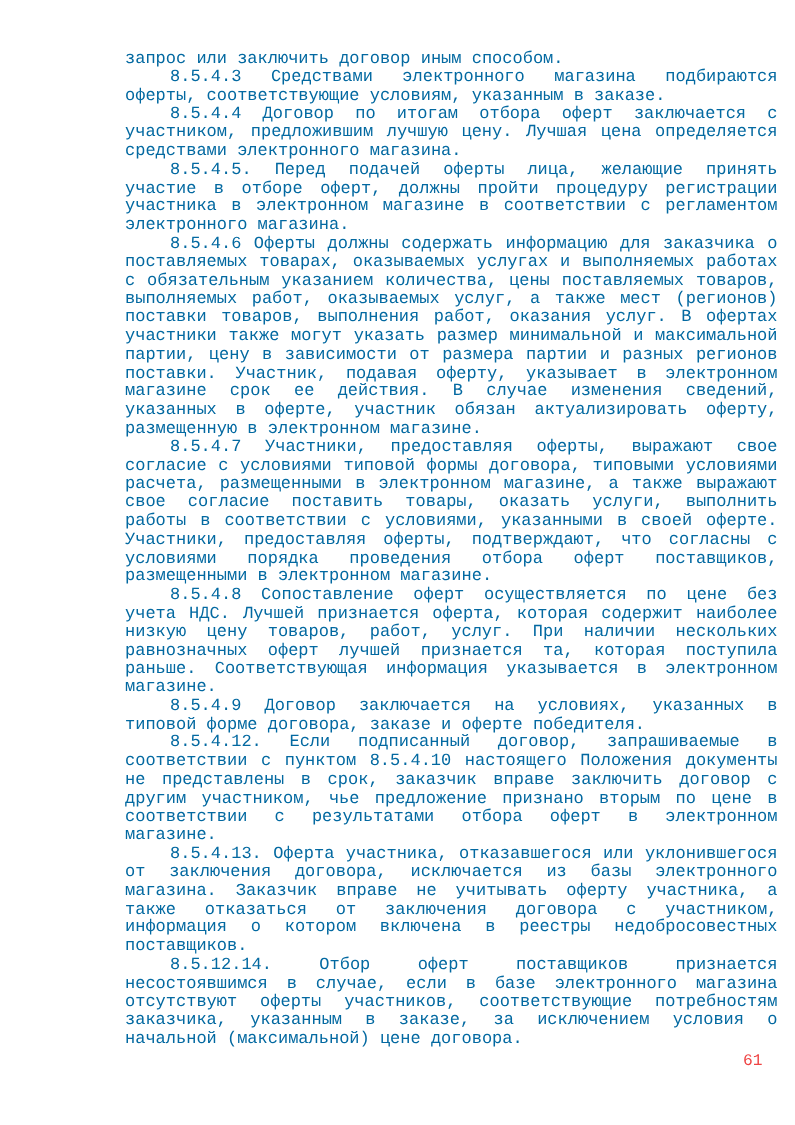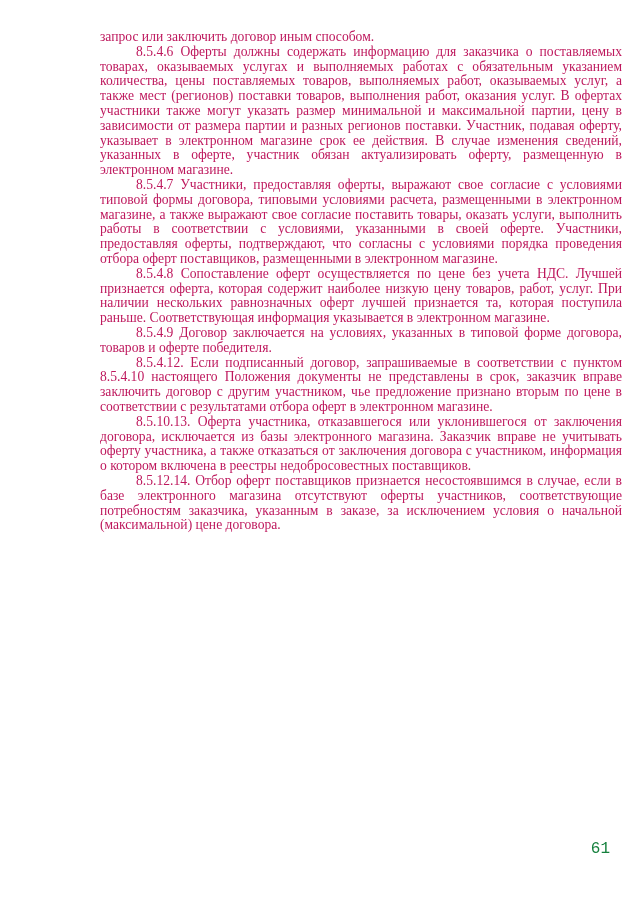--- a/index.html
+++ b/index.html
@@ -10,54 +10,58 @@
   .page {
     position: relative;
     width: 636px;
     height: 900px;
     background: #ffffff;
     overflow: hidden;
     font-family: "Liberation Serif", serif;
   }
   .text-block {
     position: absolute;
-    top: 30px;
+    top: 41px;
     left: 100px;
     width: 522px;
-    color: #be185d;
+    color: #0369a1;
     font-size: 13.6px;
     line-height: 14.8px;
     text-align: justify;
+    font-family: Liberation Mono, monospace;
   }
   .text-block p {
     margin: 0;
     padding: 0;
     text-indent: 36px;
   }
   .text-block p.noindent {
     text-indent: 0;
   }
   .page-number {
     position: absolute;
     top: 841px;
     right: 26px;
-    color: #15803d;
+    color: #ef4444;
     font-family: "Liberation Mono", monospace;
-    font-size: 16px;
+    font-size: 13px;
     line-height: 16px;
   }
 </style>
 </head>
 <body>
 
 <div class="page">
   <div class="text-block">
     <p class="noindent">запрос или заключить договор иным способом.</p>
+    <p>8.5.4.3 Средствами электронного магазина подбираются оферты, соответствующие условиям, указанным в заказе.</p>
+    <p>8.5.4.4 Договор по итогам отбора оферт заключается с участником, предложившим лучшую цену. Лучшая цена определяется средствами электронного магазина.</p>
+    <p>8.5.4.5. Перед подачей оферты лица, желающие принять участие в отборе оферт, должны пройти процедуру регистрации участника в электронном магазине в соответствии с регламентом электронного магазина.</p>
     <p>8.5.4.6 Оферты должны содержать информацию для заказчика о поставляемых товарах, оказываемых услугах и выполняемых работах с обязательным указанием количества, цены поставляемых товаров, выполняемых работ, оказываемых услуг, а также мест (регионов) поставки товаров, выполнения работ, оказания услуг. В офертах участники также могут указать размер минимальной и максимальной партии, цену в зависимости от размера партии и разных регионов поставки. Участник, подавая оферту, указывает в электронном магазине срок ее действия. В случае изменения сведений, указанных в оферте, участник обязан актуализировать оферту, размещенную в электронном магазине.</p>
     <p>8.5.4.7 Участники, предоставляя оферты, выражают свое согласие с условиями типовой формы договора, типовыми условиями расчета, размещенными в электронном магазине, а также выражают свое согласие поставить товары, оказать услуги, выполнить работы в соответствии с условиями, указанными в своей оферте. Участники, предоставляя оферты, подтверждают, что согласны с условиями порядка проведения отбора оферт поставщиков, размещенными в электронном магазине.</p>
     <p>8.5.4.8 Сопоставление оферт осуществляется по цене без учета НДС. Лучшей признается оферта, которая содержит наиболее низкую цену товаров, работ, услуг. При наличии нескольких равнозначных оферт лучшей признается та, которая поступила раньше. Соответствующая информация указывается в электронном магазине.</p>
-    <p>8.5.4.9 Договор заключается на условиях, указанных в типовой форме договора, товаров и оферте победителя.</p>
+    <p>8.5.4.9 Договор заключается на условиях, указанных в типовой форме договора, заказе и оферте победителя.</p>
     <p>8.5.4.12. Если подписанный договор, запрашиваемые в соответствии с пунктом 8.5.4.10 настоящего Положения документы не представлены в срок, заказчик вправе заключить договор с другим участником, чье предложение признано вторым по цене в соответствии с результатами отбора оферт в электронном магазине.</p>
-    <p>8.5.10.13. Оферта участника, отказавшегося или уклонившегося от заключения договора, исключается из базы электронного магазина. Заказчик вправе не учитывать оферту участника, а также отказаться от заключения договора с участником, информация о котором включена в реестры недобросовестных поставщиков.</p>
+    <p>8.5.4.13. Оферта участника, отказавшегося или уклонившегося от заключения договора, исключается из базы электронного магазина. Заказчик вправе не учитывать оферту участника, а также отказаться от заключения договора с участником, информация о котором включена в реестры недобросовестных поставщиков.</p>
     <p>8.5.12.14. Отбор оферт поставщиков признается несостоявшимся в случае, если в базе электронного магазина отсутствуют оферты участников, соответствующие потребностям заказчика, указанным в заказе, за исключением условия о начальной (максимальной) цене договора.</p>
   </div>
   <div class="page-number">61</div>
 </div>
 
 </body></html>

